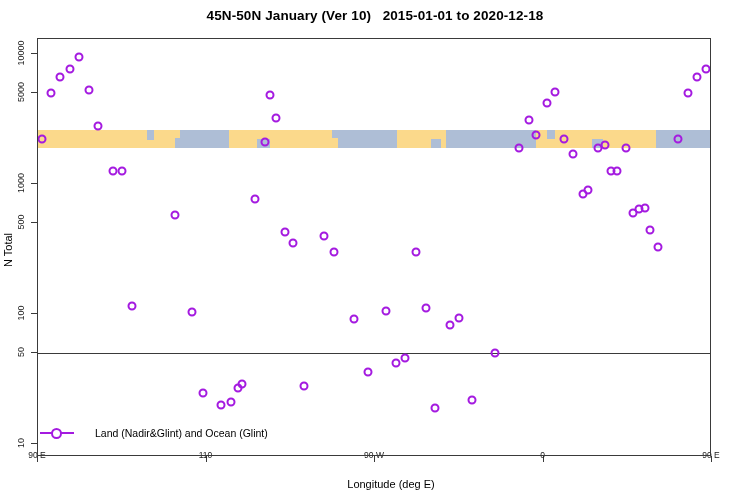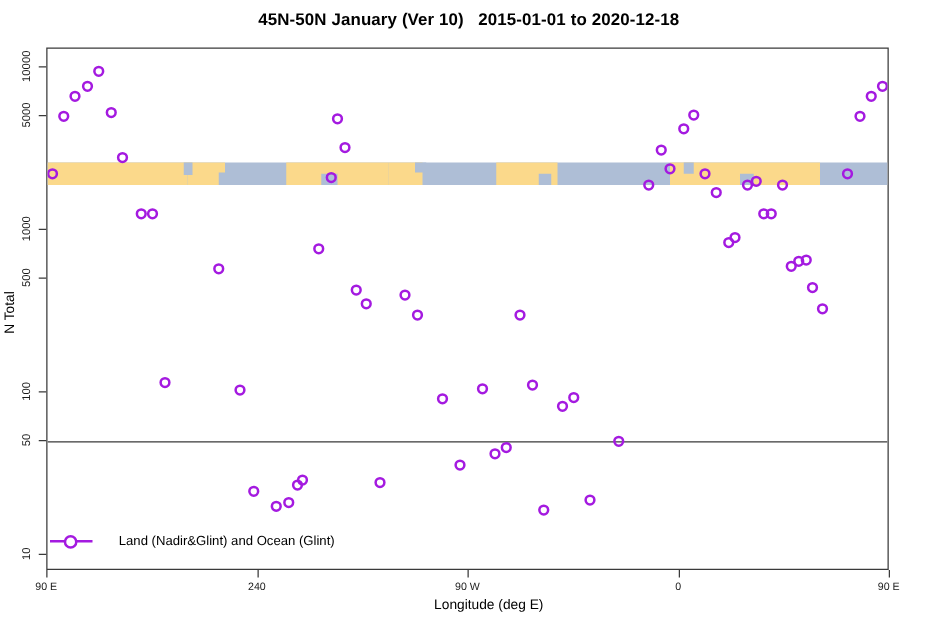--- a/index.html
+++ b/index.html
@@ -36,21 +36,21 @@
     position:absolute;width:6px;height:1px;background:#3a3a3a;left:31px;
   }
   .ylab-wrap{position:absolute;left:0;width:30px;text-align:right;}
   .ylab{
     position:absolute;font-size:9px;color:#1a1a1a;
     writing-mode:vertical-rl;transform:rotate(180deg) translateY(50%);
     transform-origin:center;white-space:nowrap;right:4px;
   }
   .xtick-mark{position:absolute;top:456px;width:1px;height:6px;background:#3a3a3a;}
   .xlab{
-    position:absolute;top:464px;font-size:8.5px;color:#1a1a1a;
+    position:absolute;top:450px;font-size:8.5px;color:#1a1a1a;
     transform:translateX(-50%);white-space:nowrap;
   }
   #y-axis-title{
     position:absolute;left:2px;top:50%;
     font-size:11px;color:#000;white-space:nowrap;
     writing-mode:vertical-rl;transform:rotate(180deg) translateY(50%);
     transform-origin:center;
   }
   #x-axis-title{
     position:absolute;left:16px;top:478px;width:750px;text-align:center;
@@ -107,21 +107,21 @@
       </div>
       <div class="ytick-mark" style="top: 52.8335px;"></div>
       <div class="ylab-wrap" style="top: 52.8335px;">
         <div class="ylab">10000</div>
       </div>
     </div>
   <div id="x-ticks">
       <div class="xtick-mark" style="left: 37px;"></div>
       <div class="xlab" style="left: 37px;">90 E</div>
       <div class="xtick-mark" style="left: 205.5px;"></div>
-      <div class="xlab" style="left: 205.5px;">240</div>
+      <div class="xlab" style="left: 205.5px;">110</div>
       <div class="xtick-mark" style="left: 374px;"></div>
       <div class="xlab" style="left: 374px; text-align: center;">90 W</div>
       <div class="xtick-mark" style="left: 542.5px;"></div>
       <div class="xlab" style="left: 542.5px;">0</div>
       <div class="xtick-mark" style="left: 711px;"></div>
       <div class="xlab" style="left: 711px;">90 E</div>
     </div>
 
   <div id="plot-frame">
     <div id="plot-inner">

